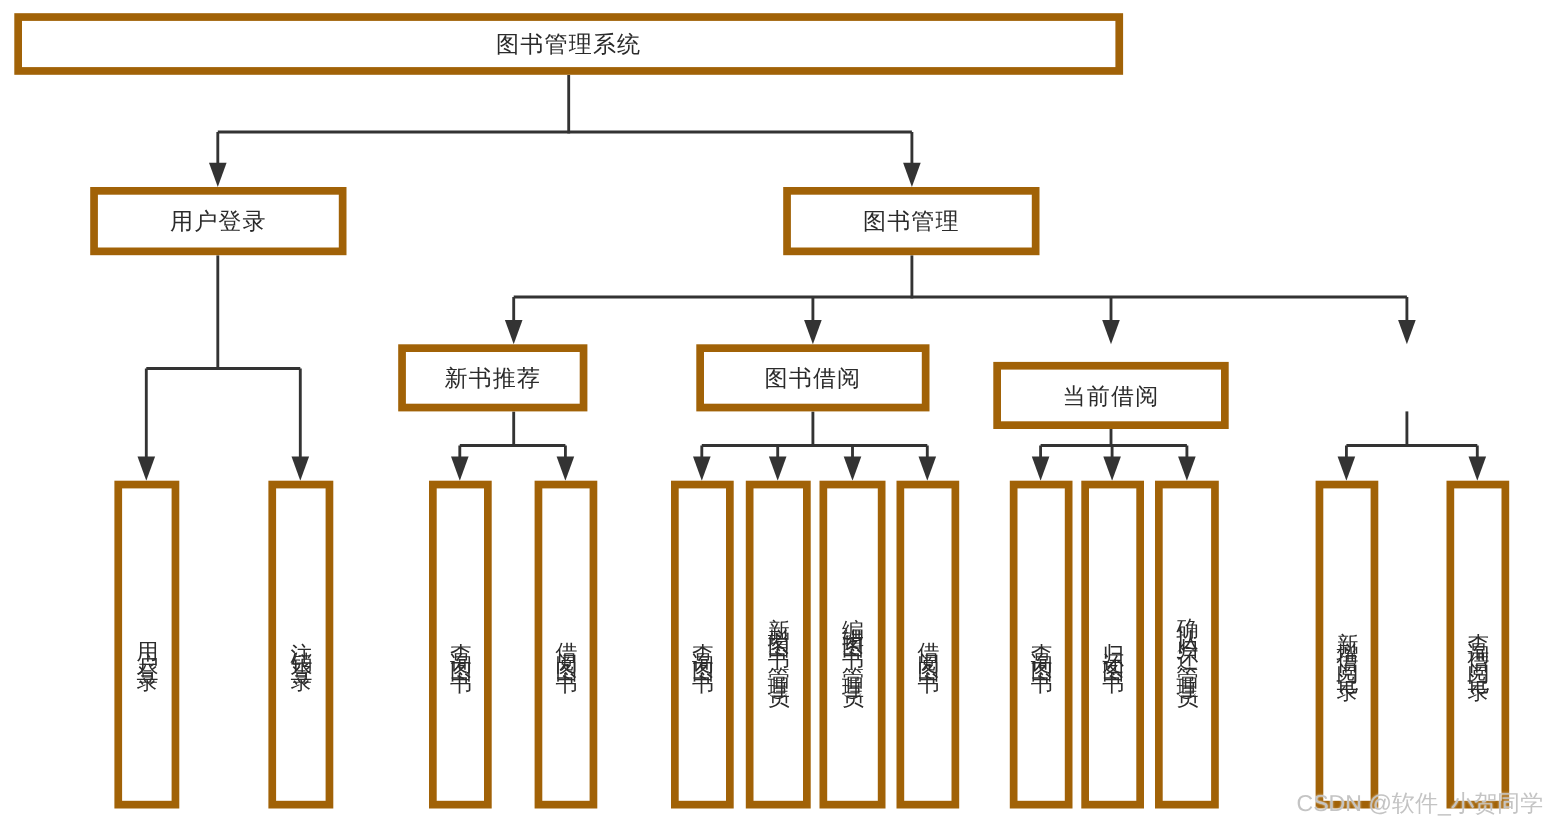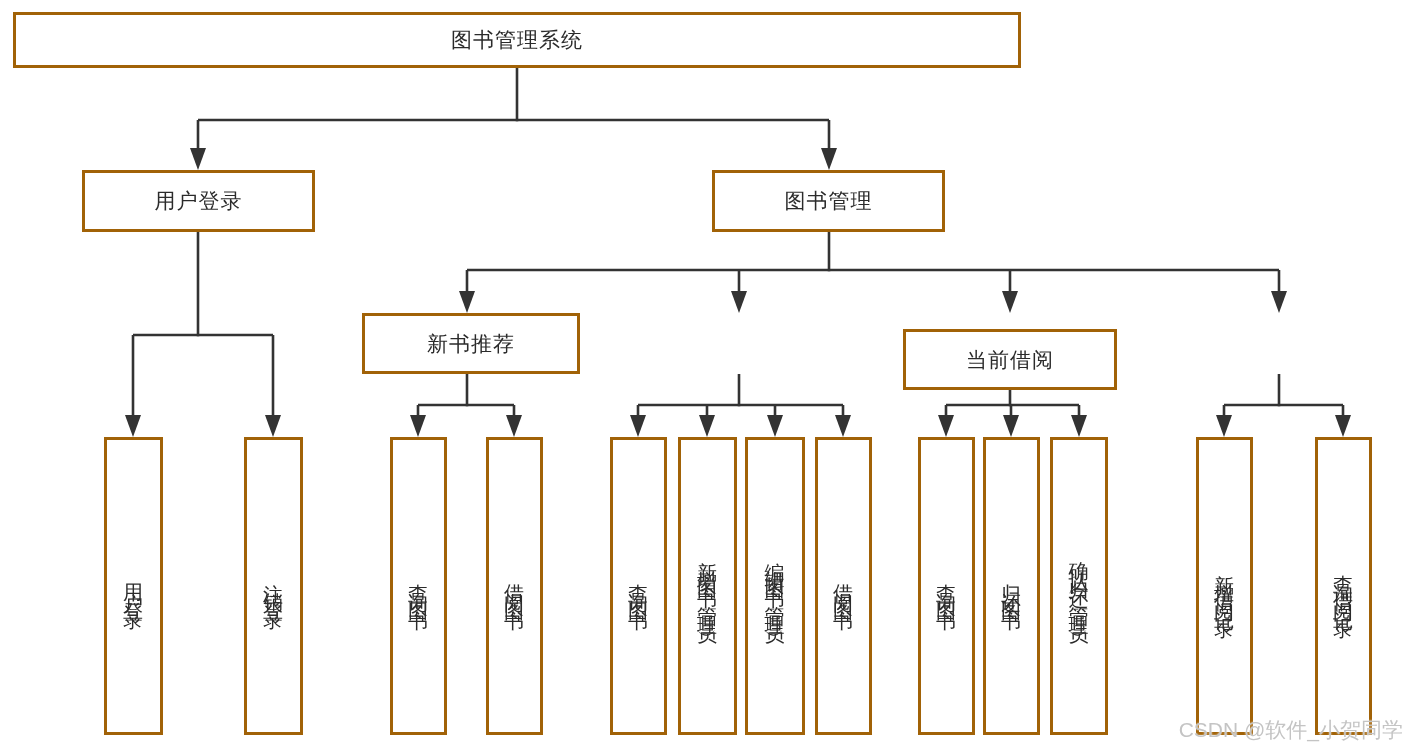--- a/index.html
+++ b/index.html
@@ -13,21 +13,21 @@
   }
   #connectors {
     position: absolute;
     left: 0; top: 0;
     width: 1405px; height: 747px;
     z-index: 1;
   }
   .node {
     position: absolute;
     box-sizing: border-box;
-    border: 3px solid #a16207;
+    border: 7px solid #a16207;
     background: #ffffff;
     display: flex;
     align-items: center;
     justify-content: center;
     z-index: 2;
     color: #2b2b2b;
   }
   .hbox { font-size: 21px; letter-spacing: 1px; }
   .vbox span {
     writing-mode: vertical-rl;
@@ -114,22 +114,25 @@
     <span>图书管理系统</span>
   </div>
 
   <div class="node hbox" style="left:82px; top:170px; width:233px; height:62px;">
     <span>用户登录</span>
   </div>
   <div class="node hbox" style="left:712px; top:170px; width:233px; height:62px;">
     <span>图书管理</span>
   </div>
 
-  <div class="node hbox" style="left:362px; top:313px; width:218px; height:61px;">
+  <div class="node hbox" style="left:362px; top:313px; width:172px; height:61px;">
     <span>新书推荐</span>
+  </div>
+  <div class="node hbox" style="left:633px; top:313px; width:212px; height:61px;">
+    <span>图书借阅</span>
   </div>
   <div class="node hbox" style="left:903px; top:313px; width:214px; height:61px;margin-top:16px;">
     <span>当前借阅</span>
   </div>
 
   <div class="node vbox" style="left:104px; top:437px; width:59px; height:298px;">
     <span>用户登录</span>
   </div>
   <div class="node vbox" style="left:244px; top:437px; width:59px; height:298px;">
     <span>注销登录</span>

